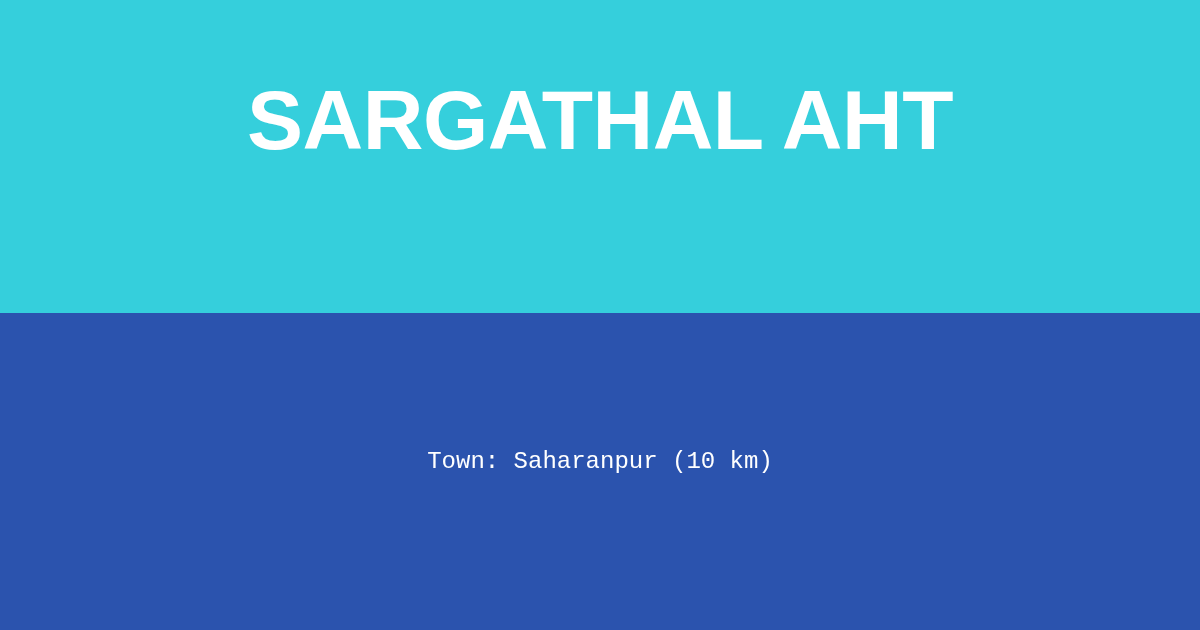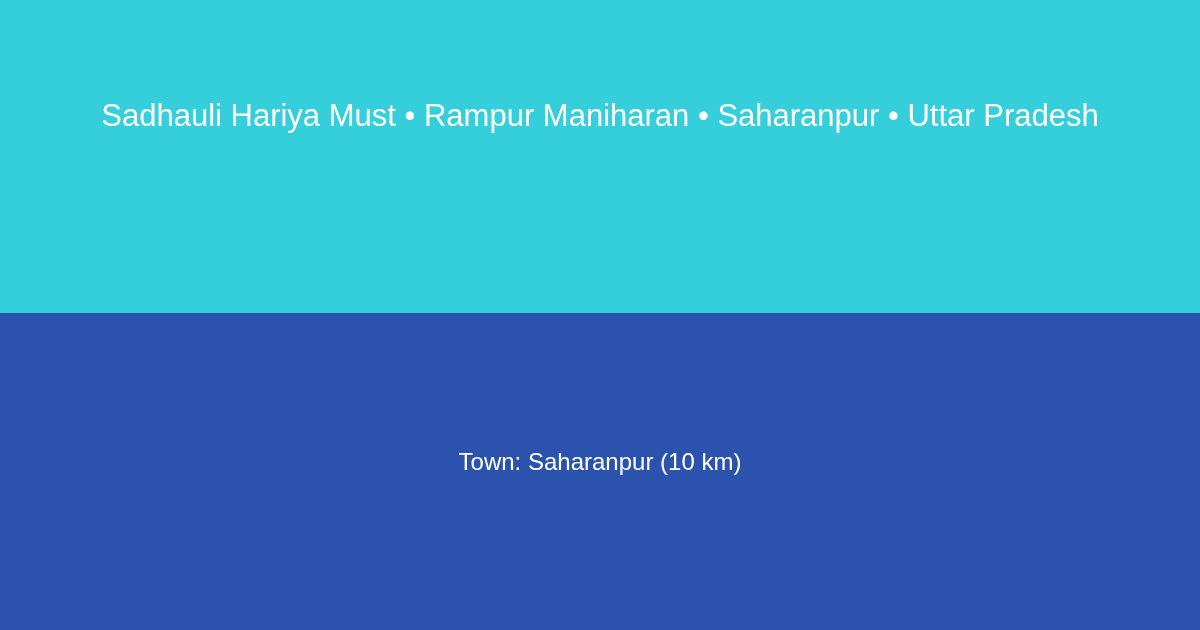--- a/index.html
+++ b/index.html
@@ -78,21 +78,21 @@
     left: 0;
     top: 0;
     width: 1200px;
     height: 317px;
     display: flex;
     align-items: center;
     justify-content: center;
   }
 
   .fact-text {
-    font-family: Liberation Sans, sans-serif;
+    font-family: Liberation Mono, monospace;
     font-size: 24px;
     font-weight: 400;
     line-height: 1.2;
     color: #ffffff;
     text-align: center;
     white-space: nowrap;
     transform: translateY(-9px);
   }
 
   
@@ -108,21 +108,21 @@
     letter-spacing: -0.2px;
     white-space: nowrap;
   }
 </style>
 </head>
 <body>
 
 <div class="card">
 
   <div class="banner">
-    <p class="village-breadcrumb">Sadhauli Hariya Must • Rampur Maniharan • Saharanpur • Uttar Pradesh</p>
+    <h1 class="village-title">SARGATHAL AHT</h1>
   </div>
 
   <div class="body-area">
     <div class="fact-line">
       <span class="fact-text">Town: Saharanpur (10 km)</span>
     </div>
   </div>
 
 
 </div>

